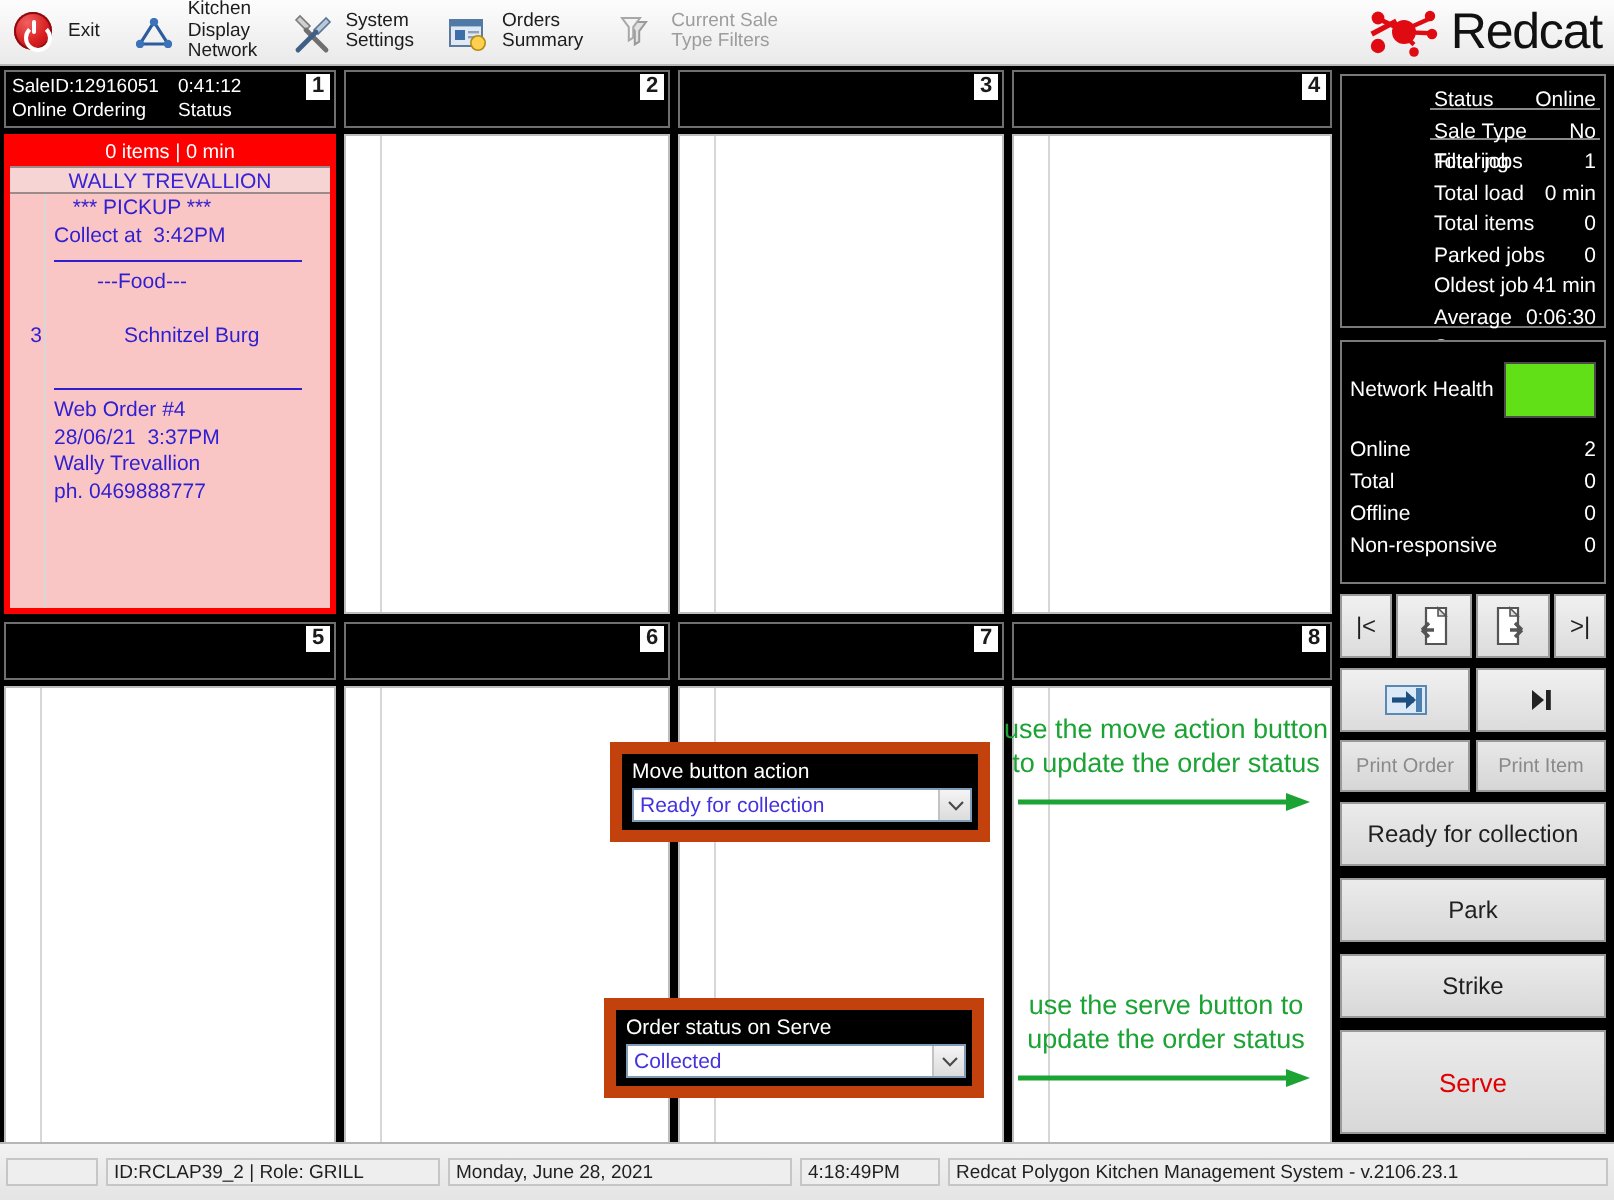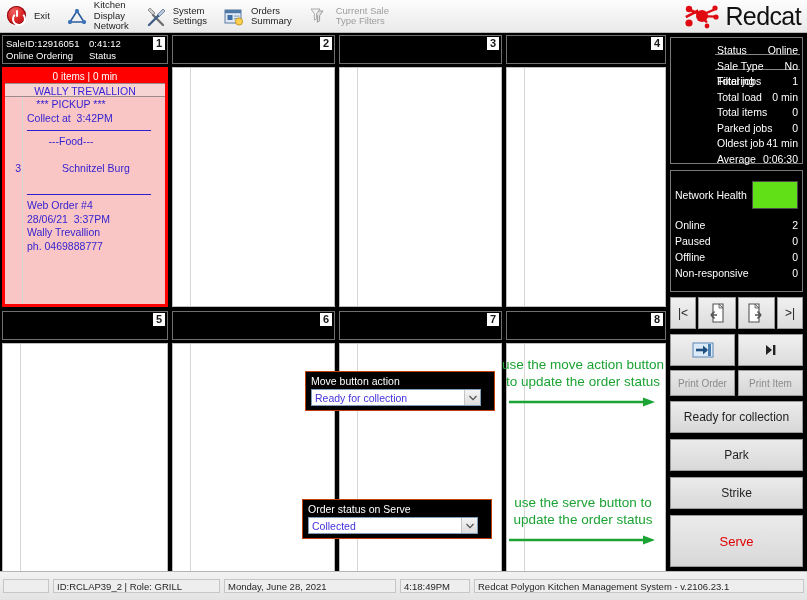--- a/index.html
+++ b/index.html
@@ -183,21 +183,21 @@
     display:flex; align-items:center; justify-content:center;
     font-size: 12px; color:#1f1f1f; cursor:default;
   }
   #btn-ready { top: 366px; height: 32px; }
   #btn-park  { top: 404px; height: 32px; }
   #btn-strike{ top: 442px; height: 32px; }
   #btn-serve { top: 480px; height: 52px; color:#e00000; font-size: 13px; }
 
   
   .callout {
-    position: absolute; background: #000; border: 1px solid #c2410c;
+    position: absolute; background: #000; border: 6px solid #c2410c;
     padding: 3px 4px 4px 5px; z-index: 30;
   }
   .callout .c-title { color:#fff; font-size: 10.5px; margin-bottom: 2px; }
   .combo {
     width: 170px; height: 17px; background: #fff; border: 1px solid #7f9db9;
     display: flex; align-items: center; position: relative;
   }
   .combo .c-val { color:#4433dd; font-size: 10.5px; padding-left: 3px; }
   .combo .c-arrow {
     position:absolute; right:0; top:0; width: 16px; height: 15px;
@@ -435,21 +435,21 @@
     <div class="net-box">
       <div class="net-head">
         <span>Network Health</span>
         <div class="net-swatch"></div>
       </div>
       <div class="net-row">
         <span>Online</span>
         <span>2</span>
       </div>
       <div class="net-row">
-        <span>Paused</span>
+        <span>Total</span>
         <span>0</span>
       </div>
       <div class="net-row">
         <span>Offline</span>
         <span>0</span>
       </div>
       <div class="net-row">
         <span>Non-responsive</span>
         <span>0</span>
       </div>

